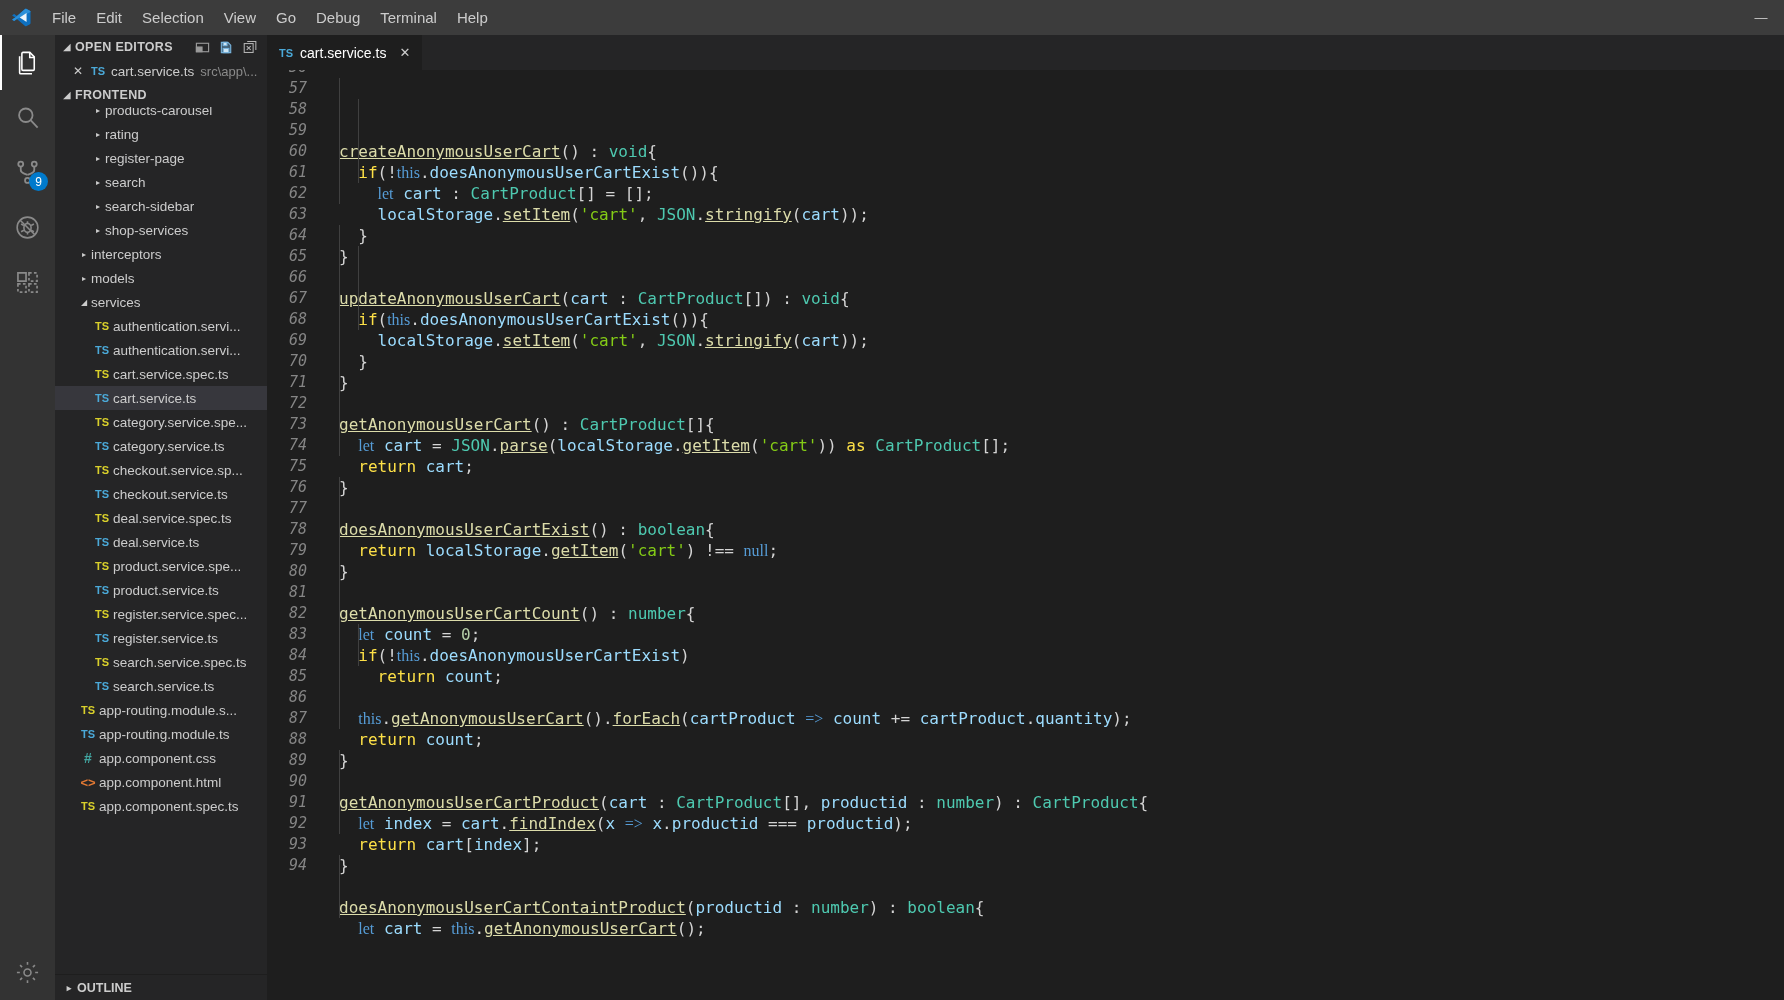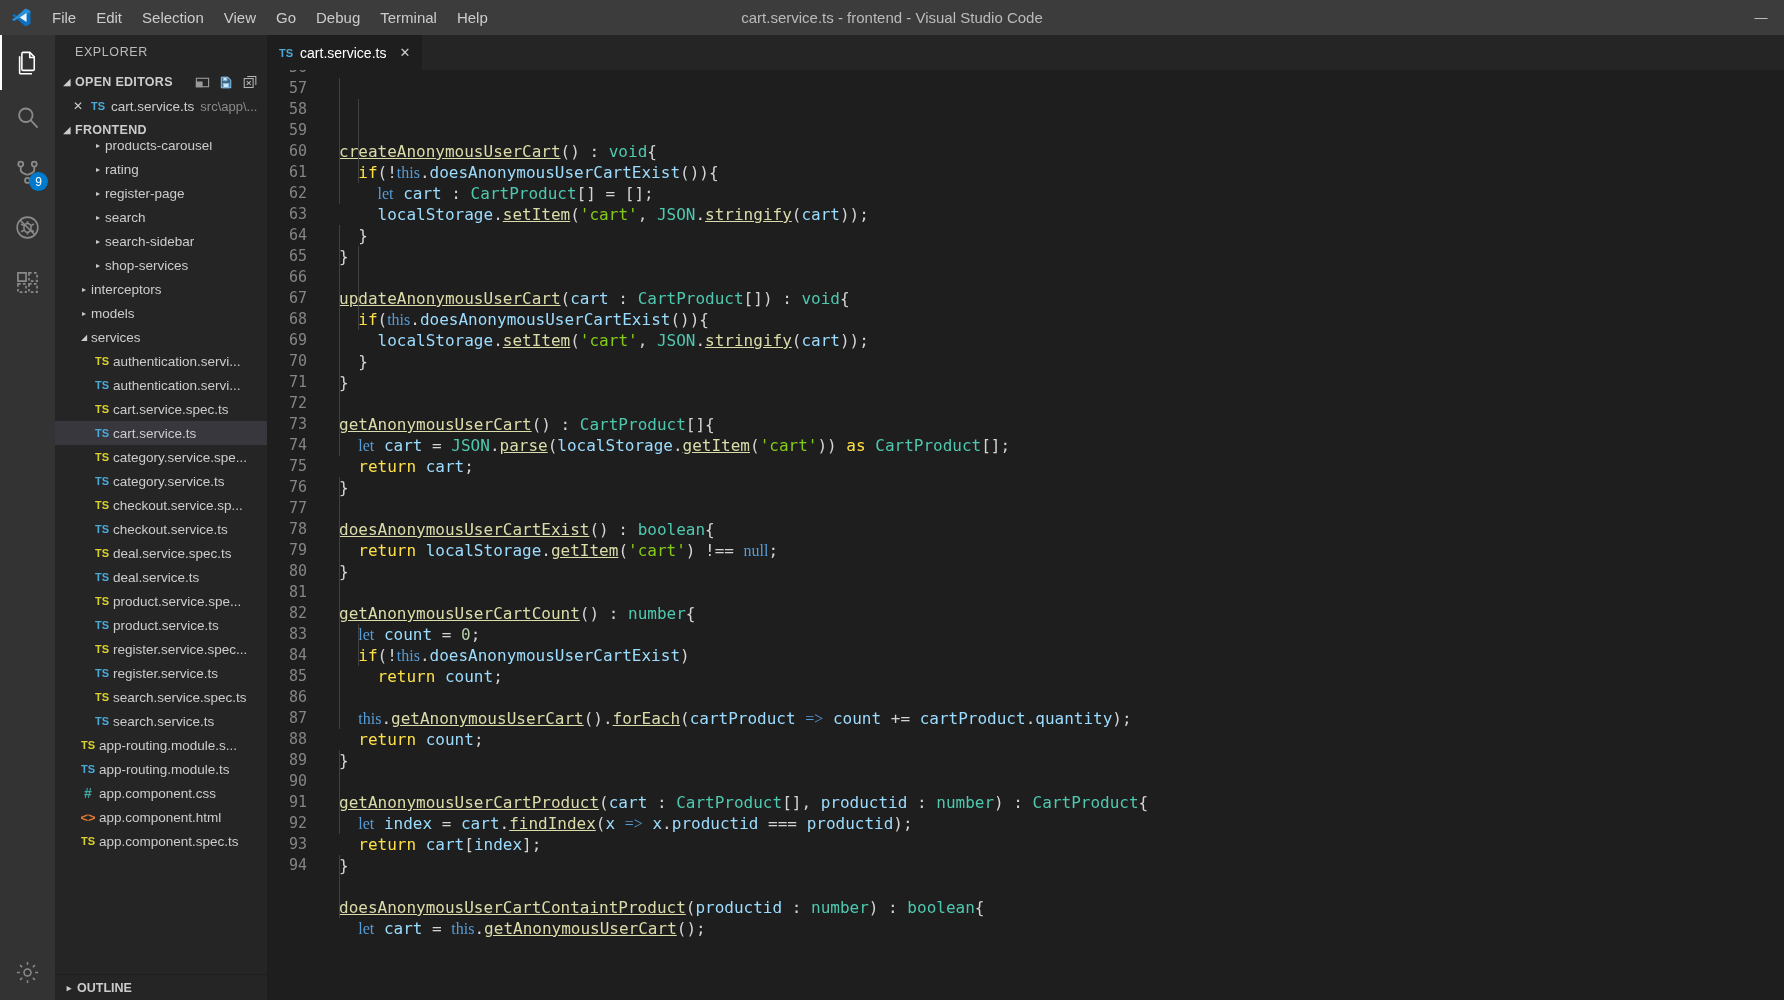--- a/index.html
+++ b/index.html
@@ -118,21 +118,21 @@
     width:62px; flex:0 0 62px; text-align:right; padding-right:22px;
     font-family:"DejaVu Sans Mono", monospace; font-size:15px; color:#858585;
     line-height:21px; padding-top:0; user-select:none;
   }
   .code {
     flex:1 1 auto; font-family:"DejaVu Sans Mono", monospace; font-size:16px;
     line-height:21px; color:#d4d4d4; white-space:pre; overflow:hidden; padding-left:10px;
     position:relative;
   }
   .ln { height:21px; }
-  .gl { height:21px; }
+  .gl { height:21px;font-style:italic; }
   .indent-guides { position:absolute; top:0; left:0; bottom:0; width:100%; pointer-events:none; }
   .ig { position:absolute; width:1px; background:#404040; }
 
   
   .c-fn   { color:#dcdcaa;text-decoration:underline; }
   .c-type { color:#4ec9b0; }
   .c-kw   { color:#569cd6;font-family:Liberation Serif, serif; }
   .c-ctl  { color:#fde047; }
   .c-var  { color:#9cdcfe; }
   .c-str  { color:#84cc16; }
@@ -155,21 +155,20 @@
     <div class="menubar">
       <div class="menu-item">File</div>
       <div class="menu-item">Edit</div>
       <div class="menu-item">Selection</div>
       <div class="menu-item">View</div>
       <div class="menu-item">Go</div>
       <div class="menu-item">Debug</div>
       <div class="menu-item">Terminal</div>
       <div class="menu-item">Help</div>
     </div>
-    <div class="win-title">cart.service.ts - frontend - Visual Studio Code</div>
     <div class="win-controls">
       <div class="win-btn">—</div>
     </div>
   </div>
 
   <div class="body-row">
 
     <div class="activitybar">
       <div class="act-item active">
         <span>
@@ -225,21 +224,20 @@
         <span>
           <svg viewBox="0 0 24 24" fill="none" stroke="currentColor" stroke-width="1.4">
             <circle cx="12" cy="12" r="3.1"></circle>
             <path d="M12 2.6v2.6M12 18.8v2.6M2.6 12h2.6M18.8 12h2.6M5.4 5.4l1.8 1.8M16.8 16.8l1.8 1.8M18.6 5.4l-1.8 1.8M7.2 16.8l-1.8 1.8"></path>
           </svg>
         </span>
       </div>
     </div>
 
     <div class="sidebar">
-      <div class="sidebar-title">EXPLORER</div>
 
       <div class="section-header">
         <span class="twisty">◢</span>
         <span>OPEN EDITORS</span>
         <span class="sec-actions">
           <span class="sec-ico">
             <svg viewBox="0 0 16 16" fill="none" stroke="#9a9a9a" stroke-width="1.2">
               <rect x="1.5" y="3.5" width="13" height="9"></rect>
                 <rect x="1.5" y="7.5" width="6" height="5" fill="#9a9a9a"></rect>
             </svg>

